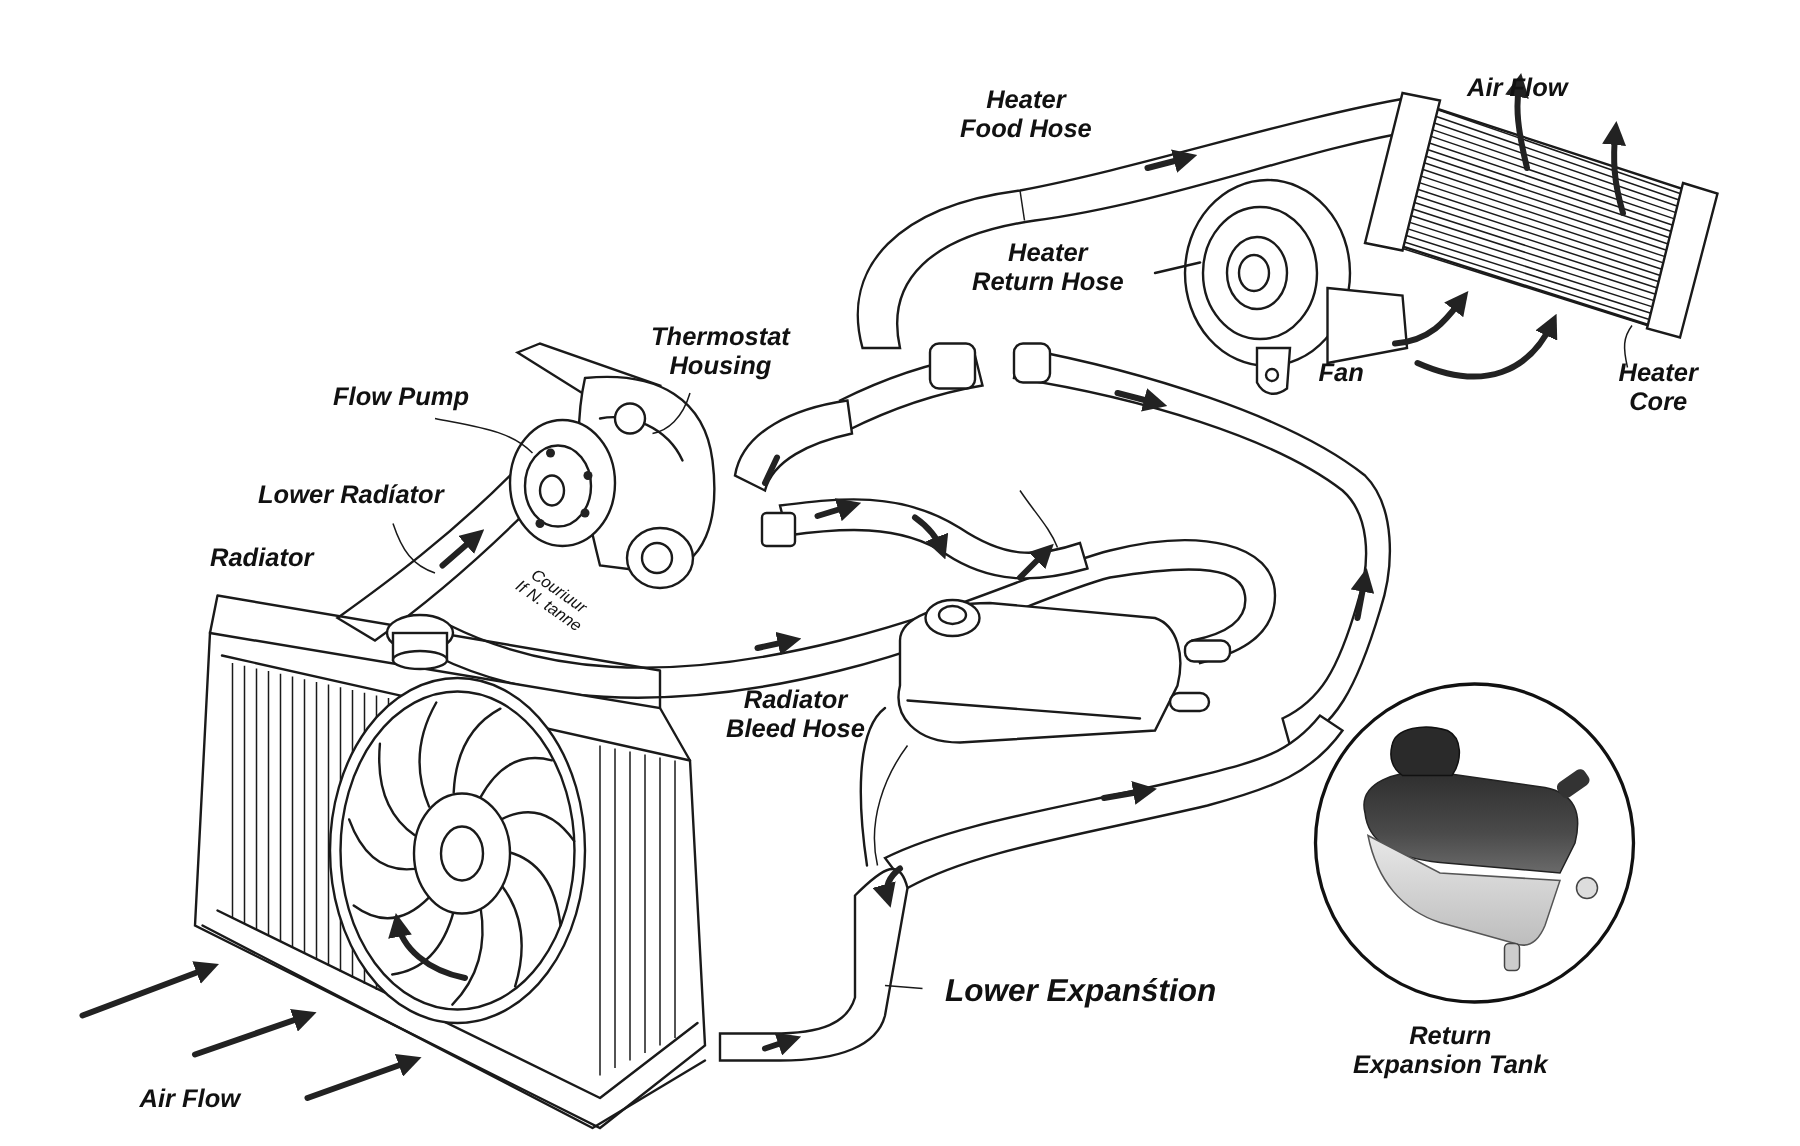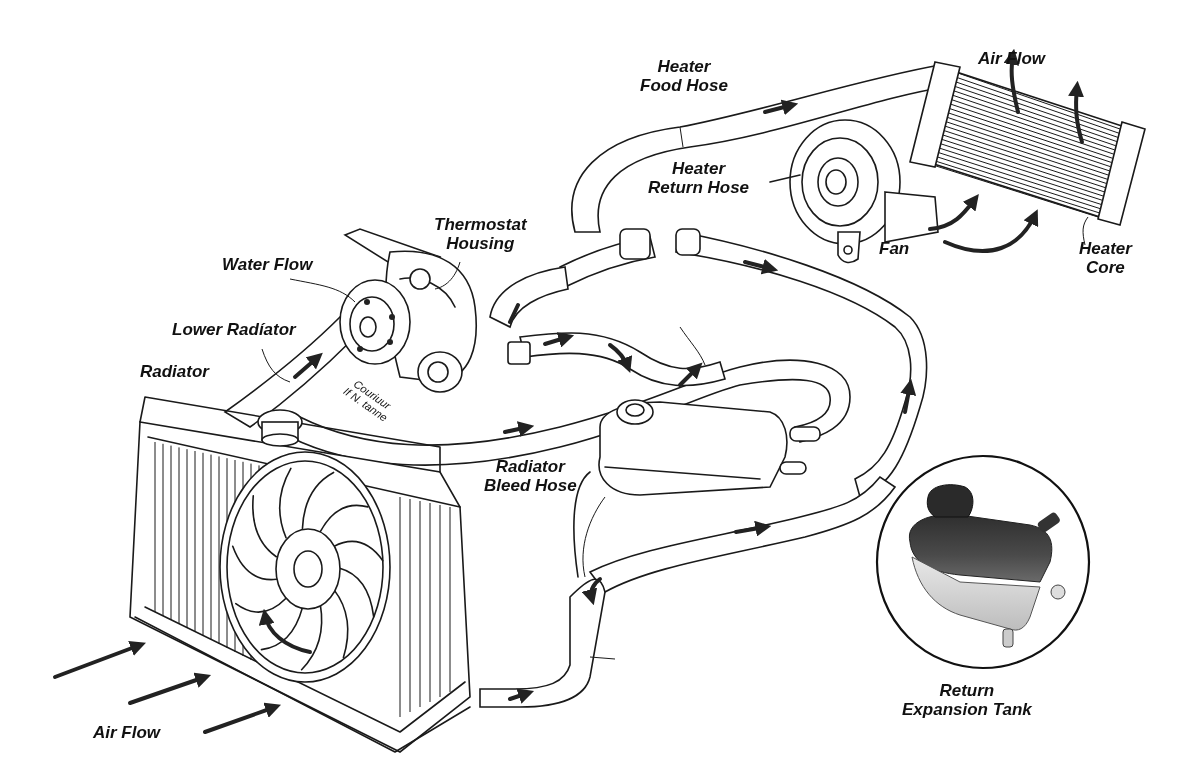--- a/index.html
+++ b/index.html
@@ -232,26 +232,27 @@
 </svg>
 
 
 <div class="lbl lbl-md" style="left:640px; top:40px;">Heater
 Food Hose</div>
 <div class="lbl lbl-md" style="left:978px; top:32px;">Air Flow</div>
 <div class="lbl lbl-md" style="left:648px; top:142px;">Heater
 Return Hose</div>
 <div class="lbl lbl-md" style="left:434px; top:198px;">Thermostat
 Housing</div>
-<div class="lbl lbl-md" style="left:222px; top:238px;">Water Flow</div>
+<div class="lbl lbl-md" style="left:222px; top:238px;">Flow Pump</div>
 <div class="lbl lbl-md" style="left:879px; top:222px;">Fan</div>
 <div class="lbl lbl-md" style="left:1079px; top:222px;">Heater
 Core</div>
 <div class="lbl lbl-md" style="left:172px; top:303px;">Lower Radíator</div>
 <div class="lbl lbl-md" style="left:140px; top:345px;">Radiator</div>
 <div class="lbl lbl-sm" style="left:355px; top:358px; transform:rotate(35deg); transform-origin:left top;">Couriuur
 If N. tanne</div>
 <div class="lbl lbl-md" style="left:484px; top:440px;">Radiator
 Bleed Hose</div>
+<div class="lbl lbl-lg" style="left:630px; top:632px;">Lower Expanśtion</div>
 <div class="lbl lbl-md" style="left:93px; top:706px;">Air Flow</div>
 <div class="lbl lbl-md" style="left:902px; top:664px;">Return
 Expansion Tank</div>
 </div>
 
 </body></html>

